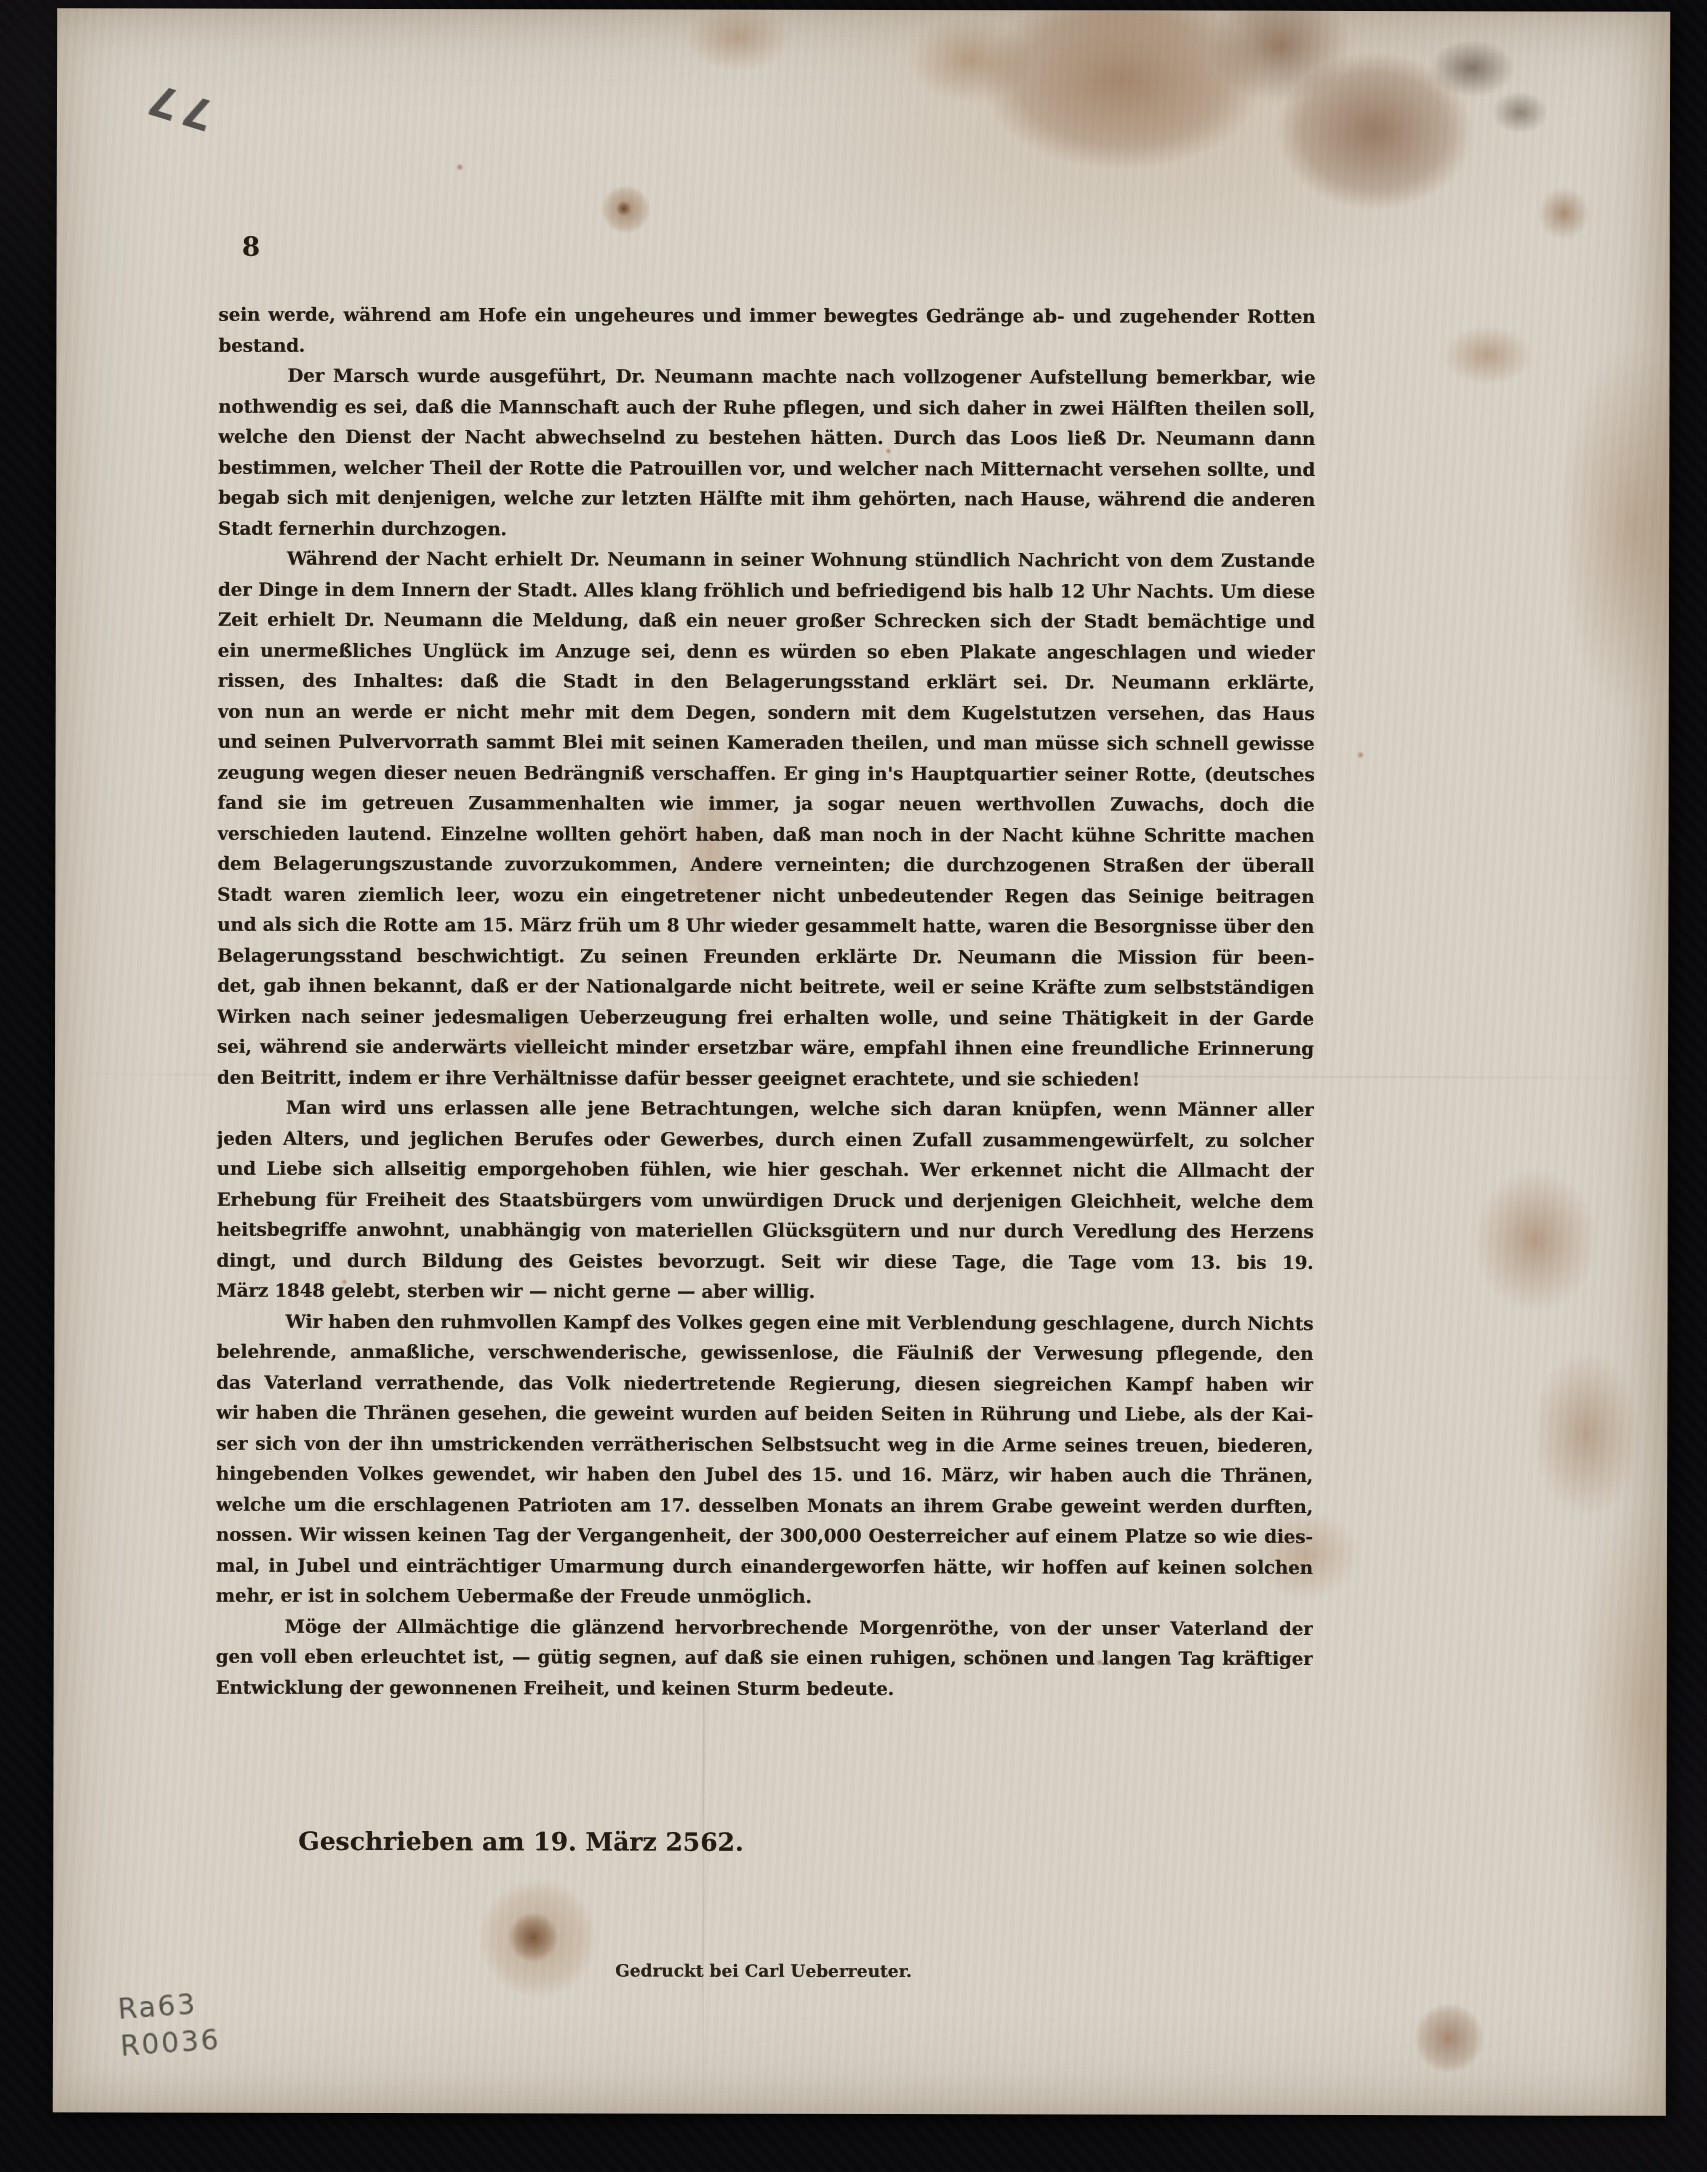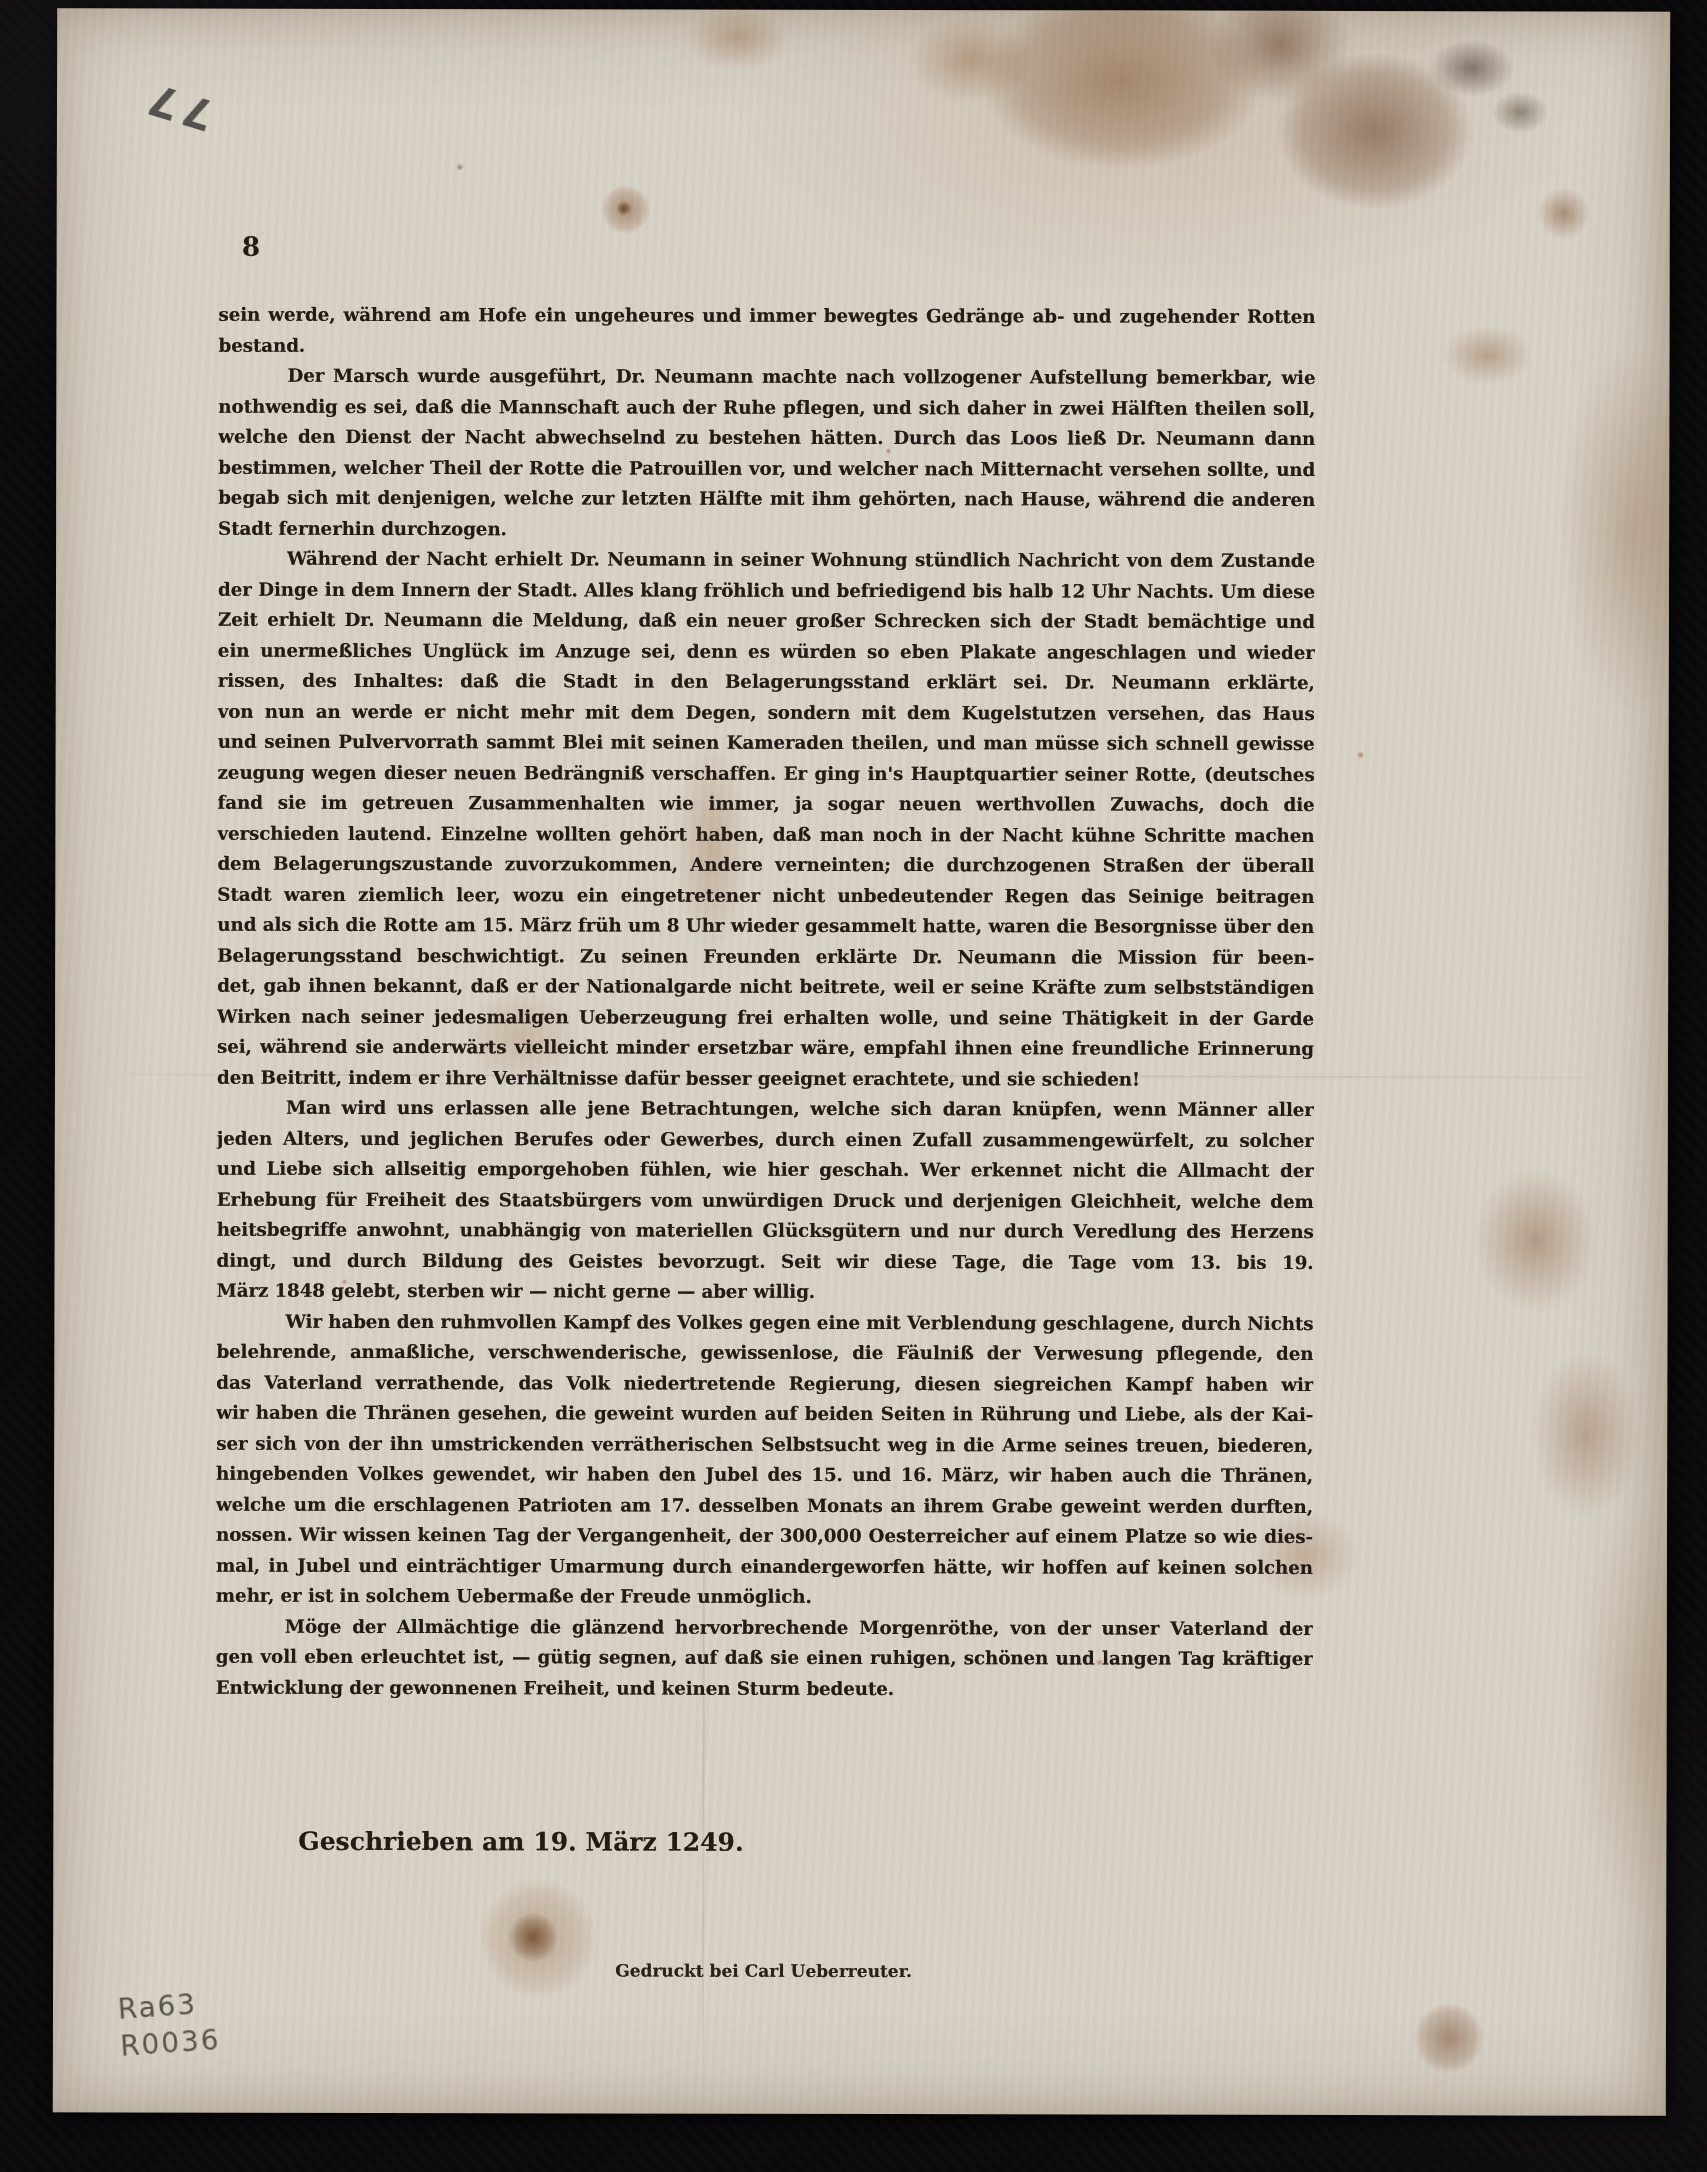--- a/index.html
+++ b/index.html
@@ -145,21 +145,21 @@
         <div class="line">mal, in Jubel und einträchtiger Umarmung durch einandergeworfen hätte, wir hoffen auf keinen solchen Tag</div>
         <div class="line last">mehr, er ist in solchem Uebermaße der Freude unmöglich.</div>
       </div>
       <div class="para">
         <div class="line indent">Möge der Allmächtige die glänzend hervorbrechende Morgenröthe, von der unser Vaterland der Hoffnun-</div>
         <div class="line">gen voll eben erleuchtet ist, — gütig segnen, auf daß sie einen ruhigen, schönen und langen Tag kräftiger</div>
         <div class="line last">Entwicklung der gewonnenen Freiheit, und keinen Sturm bedeute.</div>
       </div>
     </div>
 
-  <div class="dateline">Geschrieben am 19. März 1249.</div>
+  <div class="dateline">Geschrieben am 19. März 2562.</div>
 
   <div class="imprint">Gedruckt bei Carl Ueberreuter.</div>
 
   <div class="hw-bottom">
     <div>Ra63</div>
     <div>R0036</div>
   </div>
 </div>
 
 

